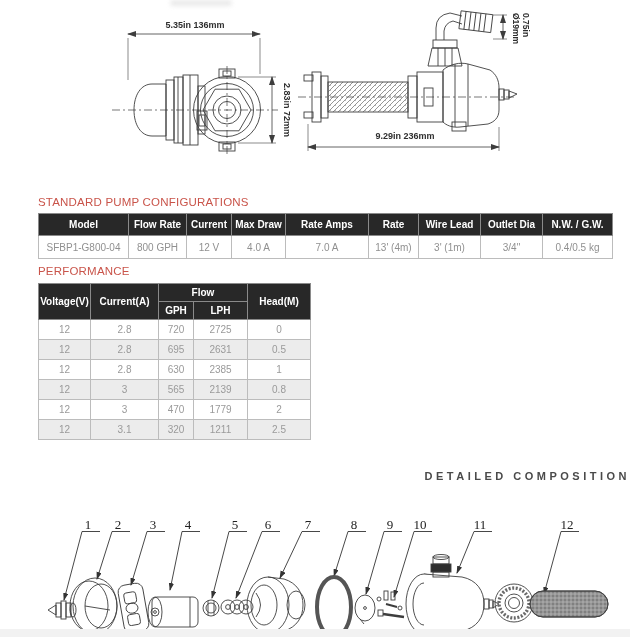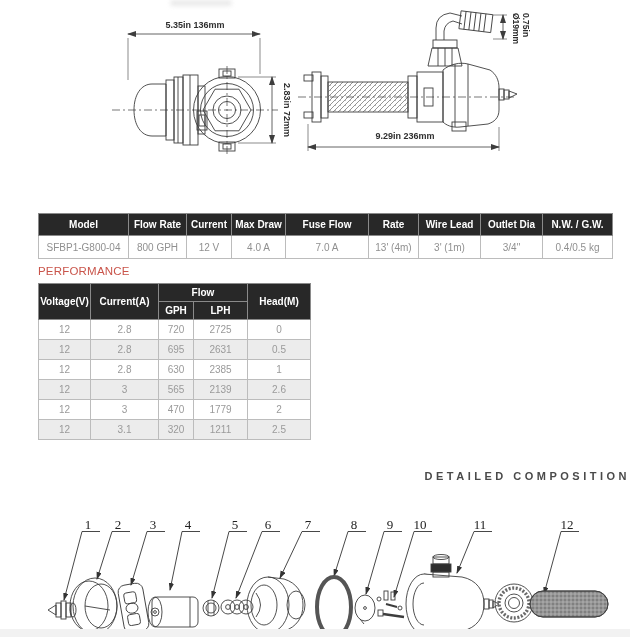--- a/index.html
+++ b/index.html
@@ -130,40 +130,41 @@
   </svg>
 
   <span class="abs dimlabel" style="left:140px;top:20px;width:110px;text-align:center;">5.35in 136mm</span>
   <span class="abs dimlabel rot" style="left:292px;top:83px;">2.83in 72mm</span>
   <span class="abs dimlabel rot" style="left:531px;top:13px;font-size:8.5px;">
       <span style="display:block;">0.75in</span>
       <span style="display:block;">Ø19mm</span>
     </span>
   <span class="abs dimlabel" style="left:345px;top:131px;width:120px;text-align:center;">9.29in 236mm</span>
 
+  <div class="abs section-title" style="left:38px;top:196px;">STANDARD PUMP CONFIGURATIONS</div>
 
   <table id="config-table" class="abs" style="left:38px;top:213px;width:574px;">
     <colgroup>
       <col style="width:90px">
         <col style="width:58px">
         <col style="width:45px">
         <col style="width:54px">
       <col style="width:83px">
         <col style="width:50px">
         <col style="width:62px">
         <col style="width:62px">
         <col style="width:70px">
     </colgroup>
     <thead>
       <tr>
         <th>Model</th>
         <th>Flow Rate</th>
         <th>Current</th>
         <th>Max Draw</th>
-        <th>Fuse Flow</th>
+        <th>Rate Amps</th>
         <th>Rate</th>
         <th>Wire Lead</th>
         <th>Outlet Dia</th>
         <th>N.W. / G.W.</th>
       </tr>
     </thead>
     <tbody id="config-body">
         <tr>
           <td>SFBP1-G800-04</td>
           <td>800 GPH</td>
@@ -220,21 +221,21 @@
           <td>2.8</td>
           <td>630</td>
           <td>2385</td>
           <td>1</td>
         </tr>
         <tr class="alt">
           <td>12</td>
           <td>3</td>
           <td>565</td>
           <td>2139</td>
-          <td>2.6</td>
+          <td>0.8</td>
         </tr>
         <tr>
           <td>12</td>
           <td>3</td>
           <td>470</td>
           <td>1779</td>
           <td>2</td>
         </tr>
         <tr class="alt">
           <td>12</td>

